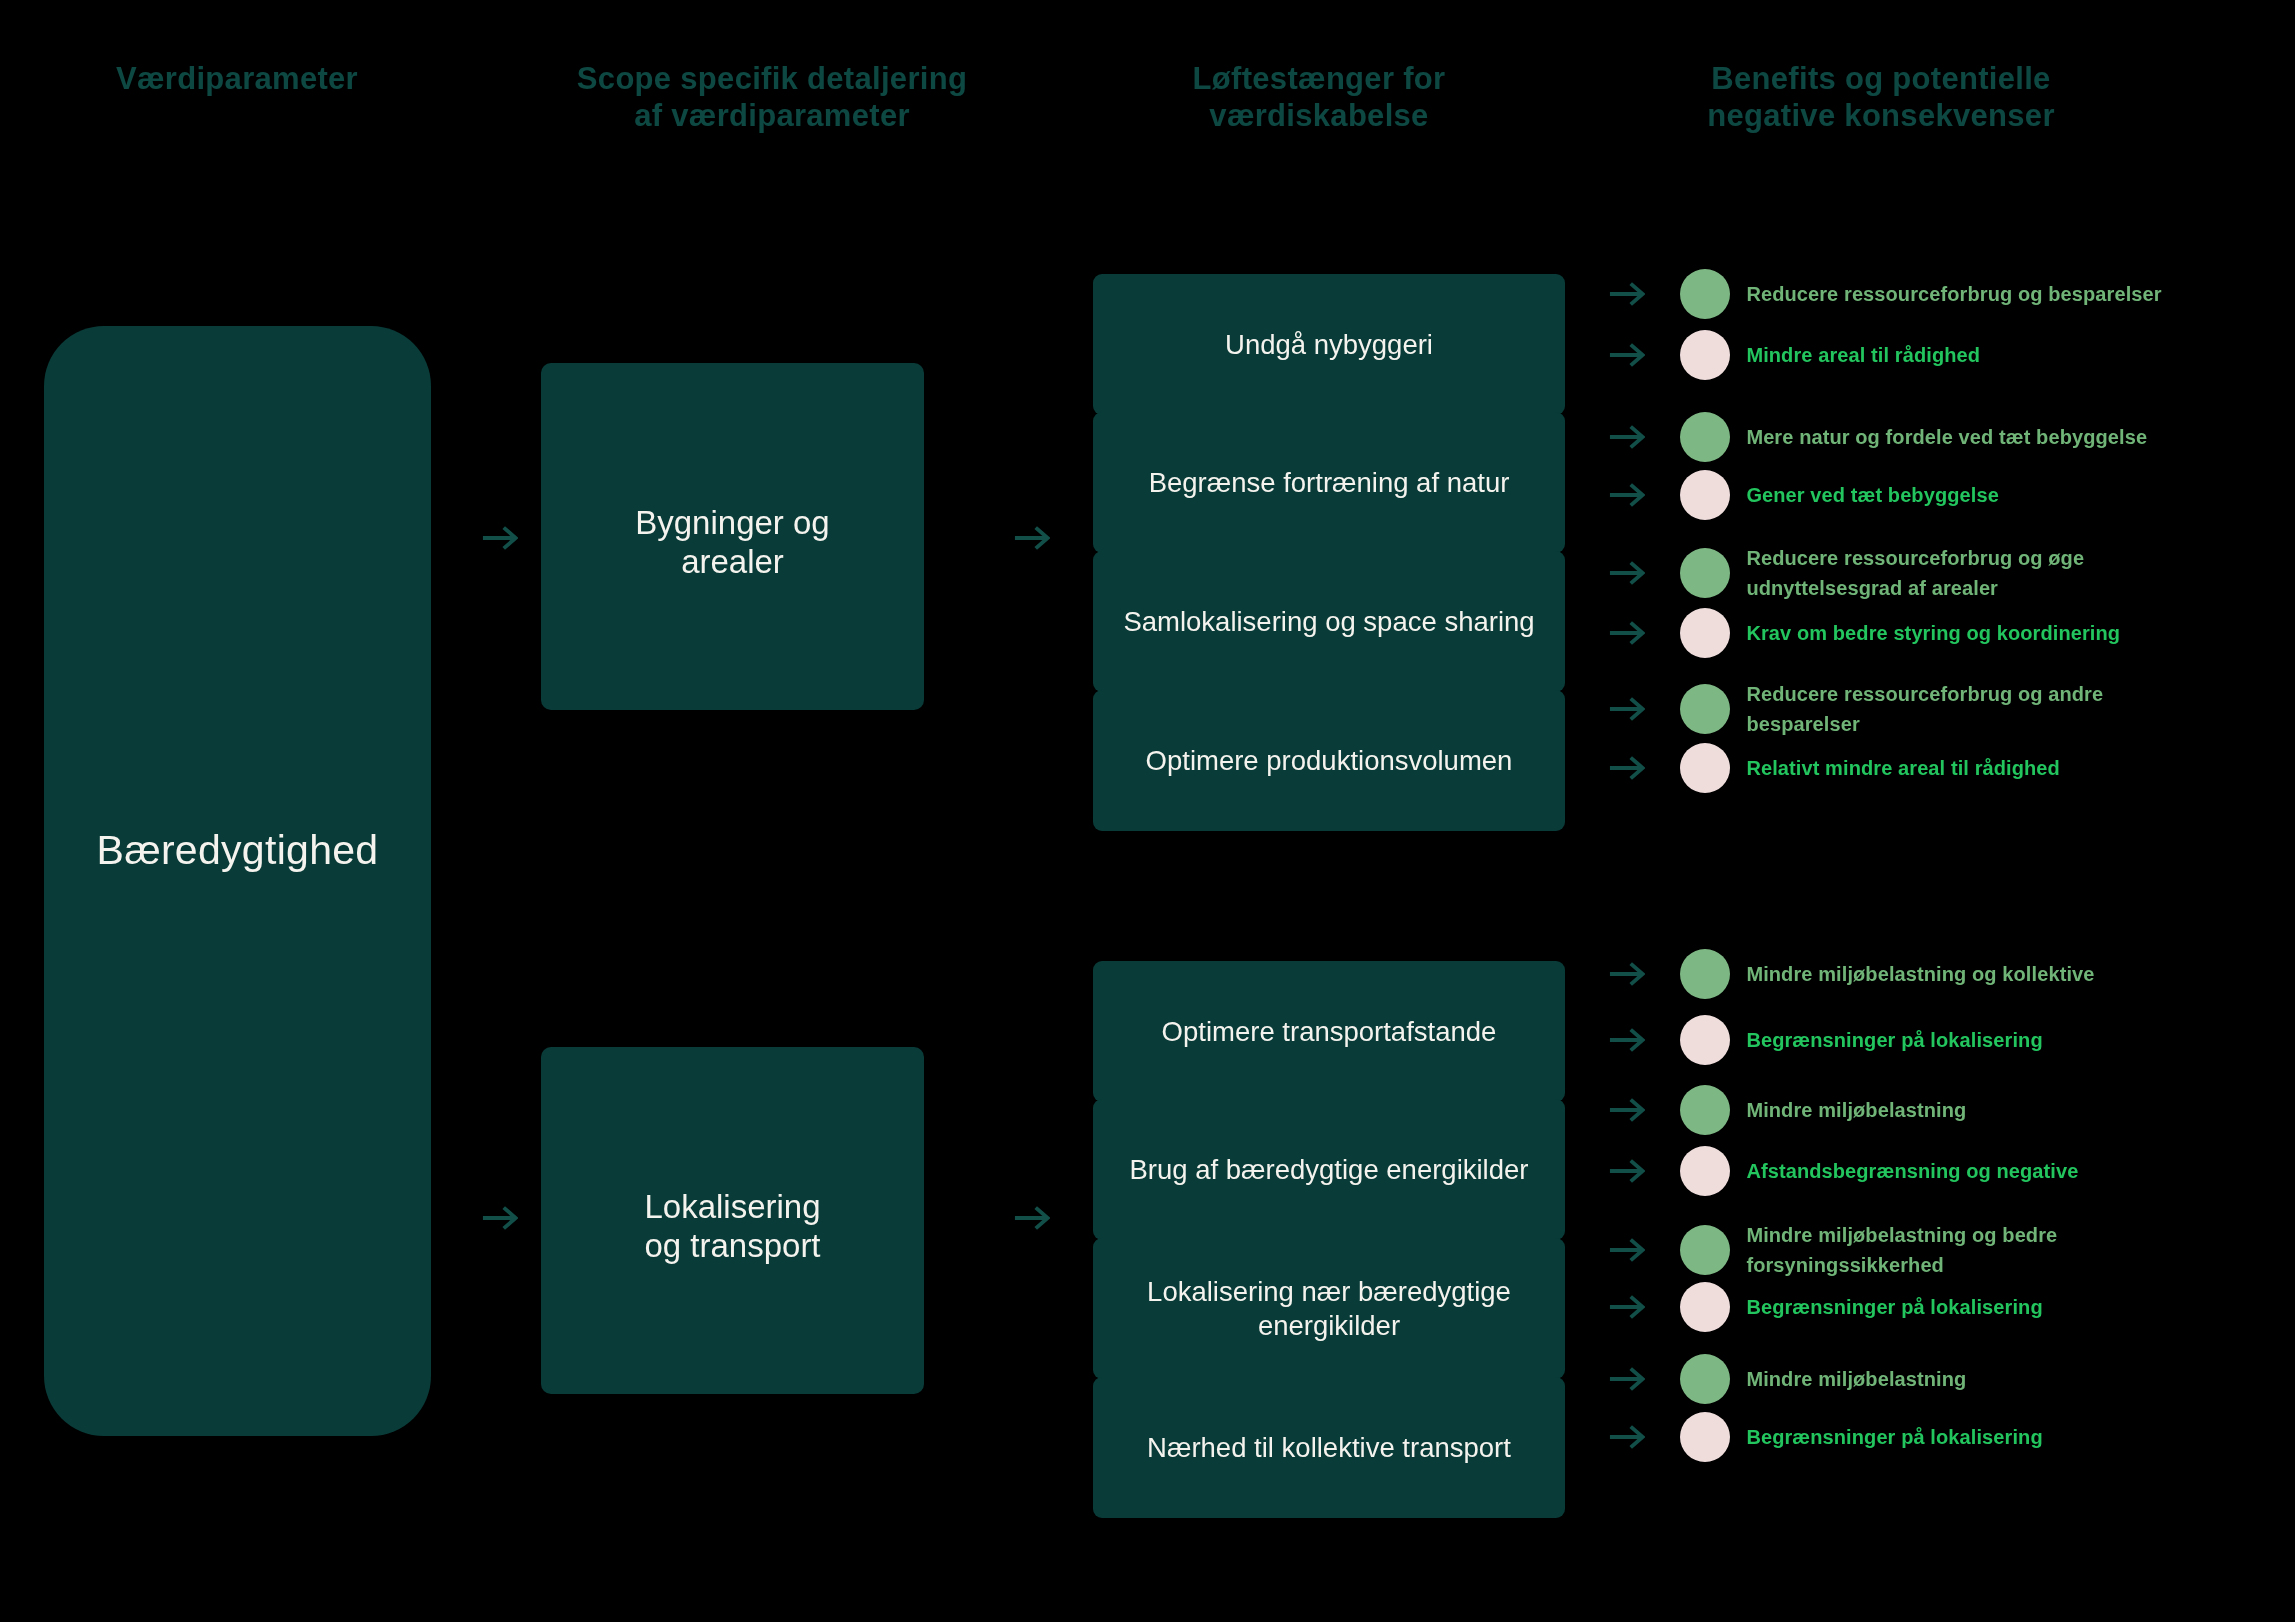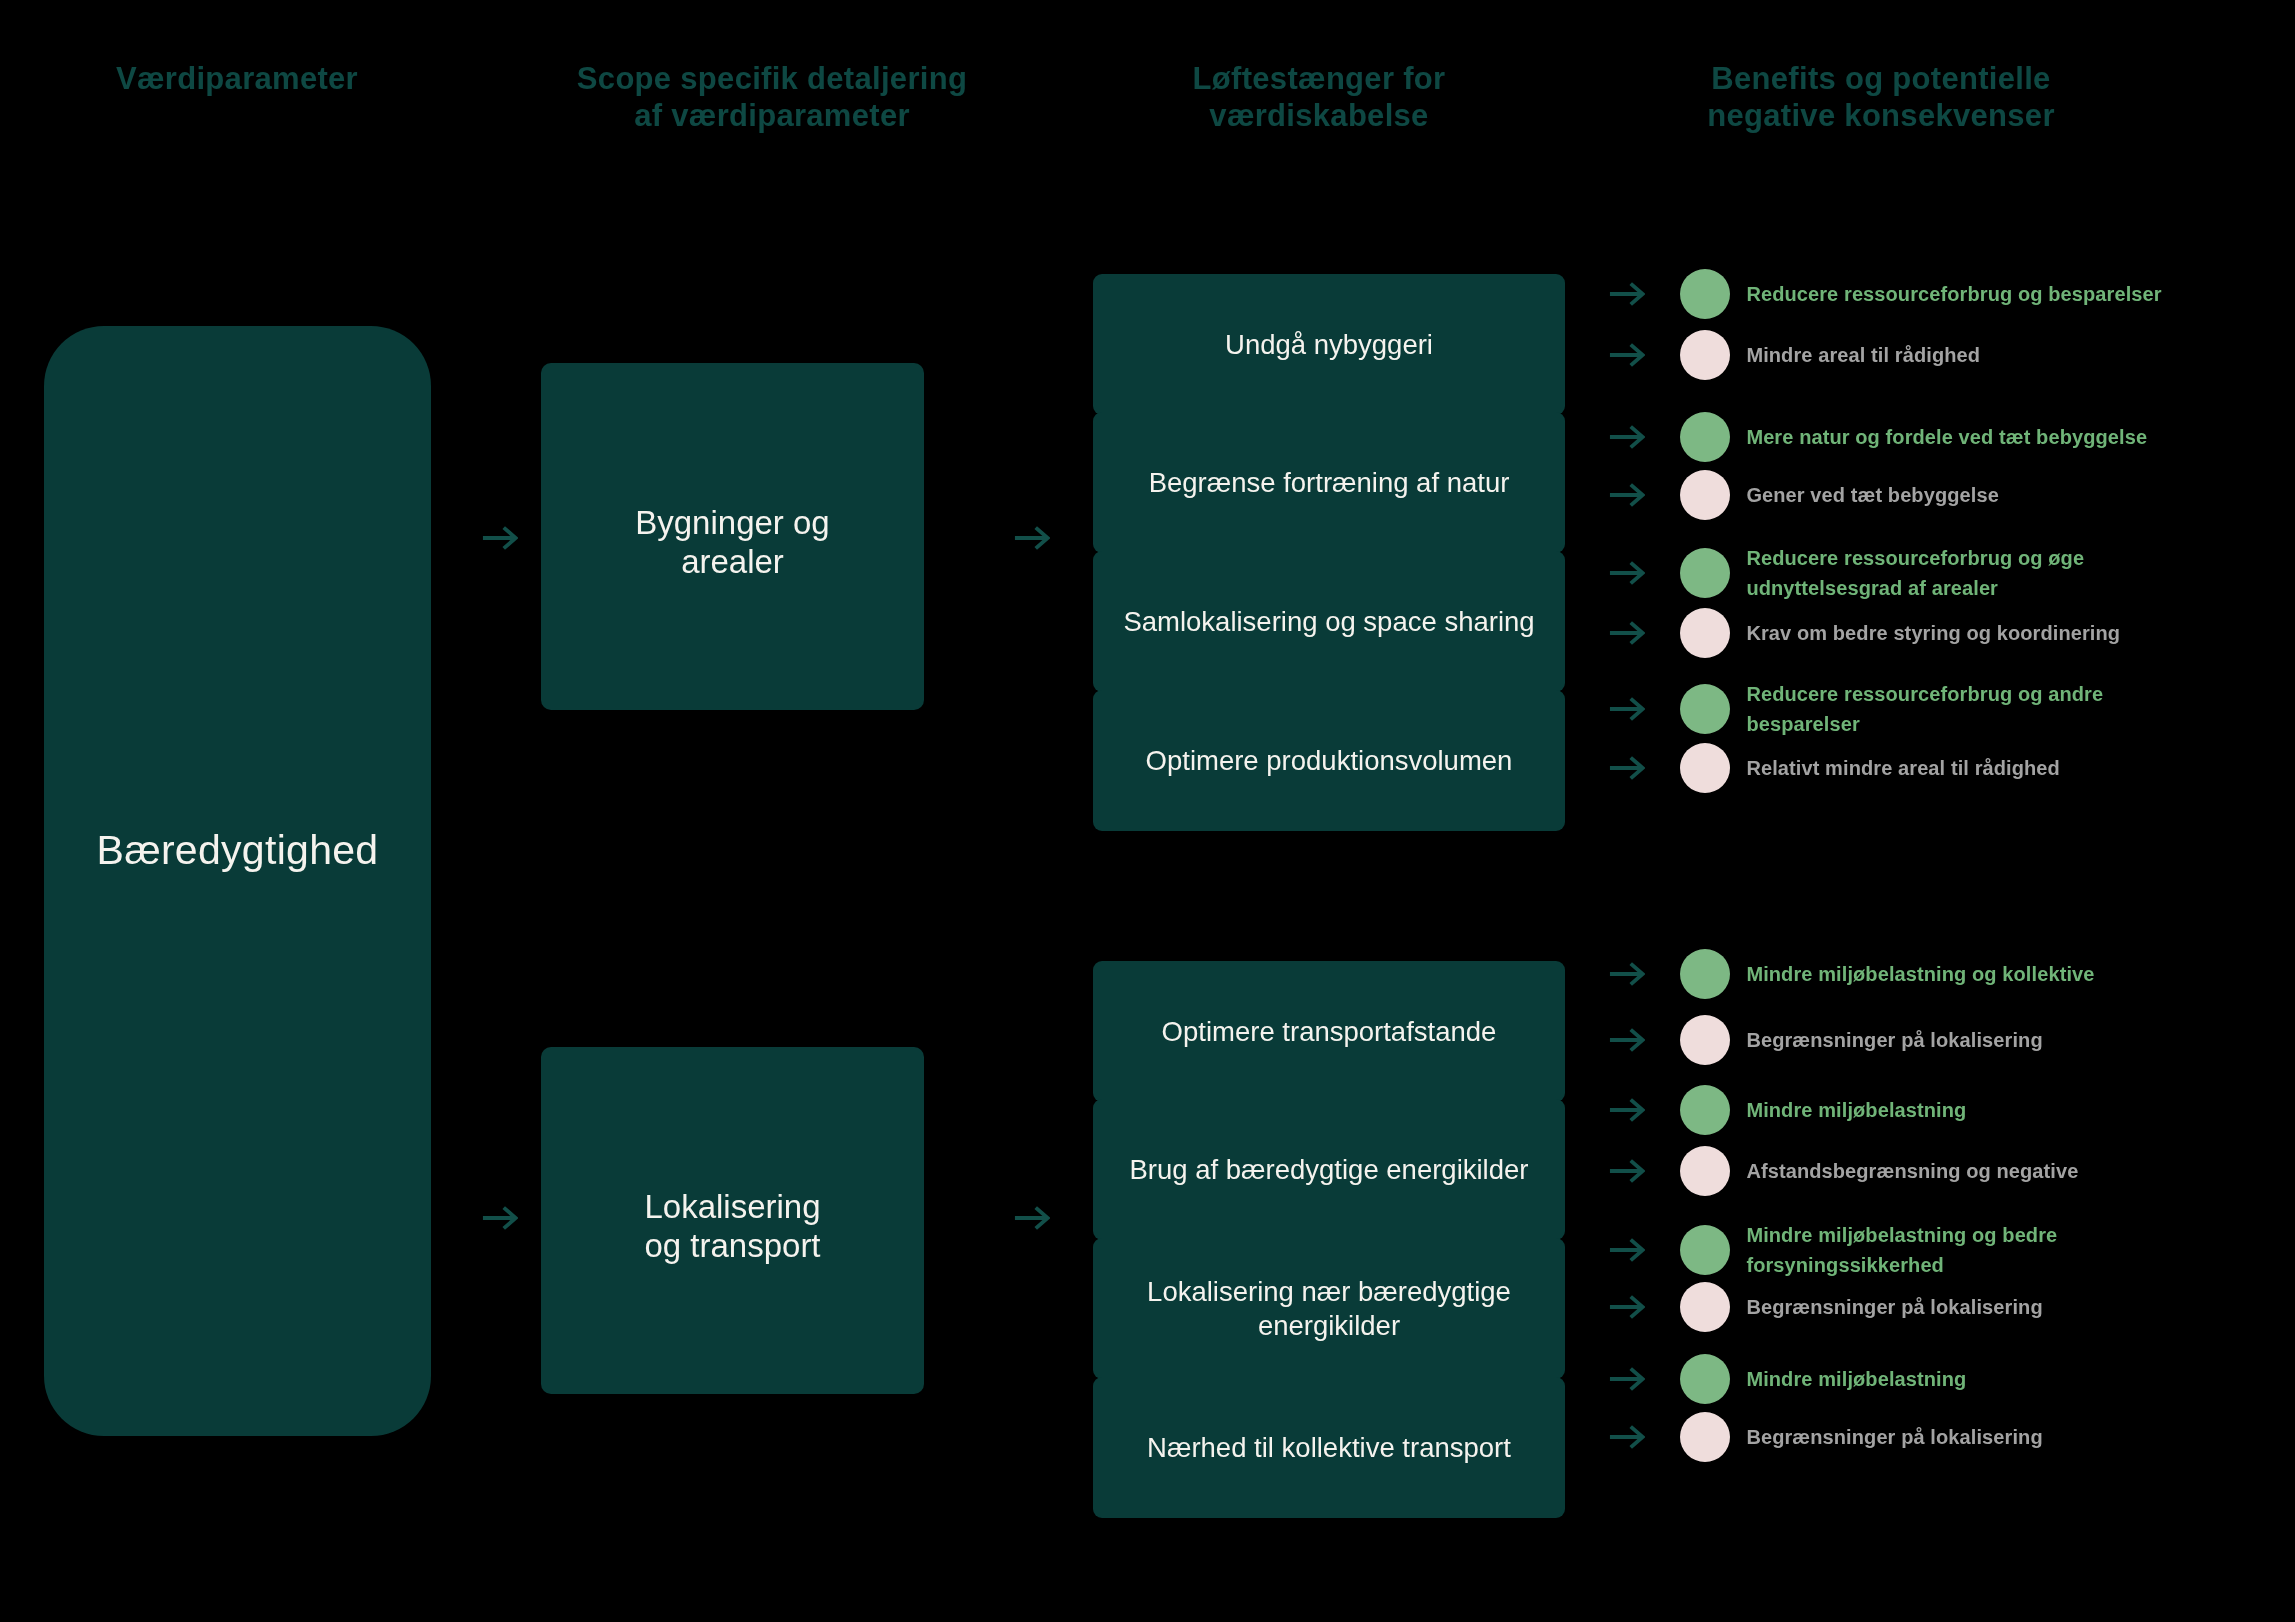--- a/index.html
+++ b/index.html
@@ -44,21 +44,21 @@
   .dot{
     flex:0 0 auto;width:50px;height:50px;border-radius:50%;margin-left:35px;
   }
   .dot.green{background:#7DB884;}
   .dot.pink{background:#EFDDDC;}
   .btext{
     margin-left:16.4px;font-size:20px;font-weight:700;line-height:30px;
     white-space:pre-line;letter-spacing:0.1px;
   }
   .btext.green{color:#70B478;}
-  .btext.pink{color:#a3a3a3;}
+  .btext.pink{color:#22c55e;}
 </style>
 </head>
 <body>
 
 <svg width="0" height="0" style="position:absolute">
   <defs>
     <g id="arrow-glyph">
       <path d="M3 20 H52 M35 4 L53.5 20 L35 36" fill="none" stroke="#124F49" stroke-width="6"></path>
     </g>
   </defs>

